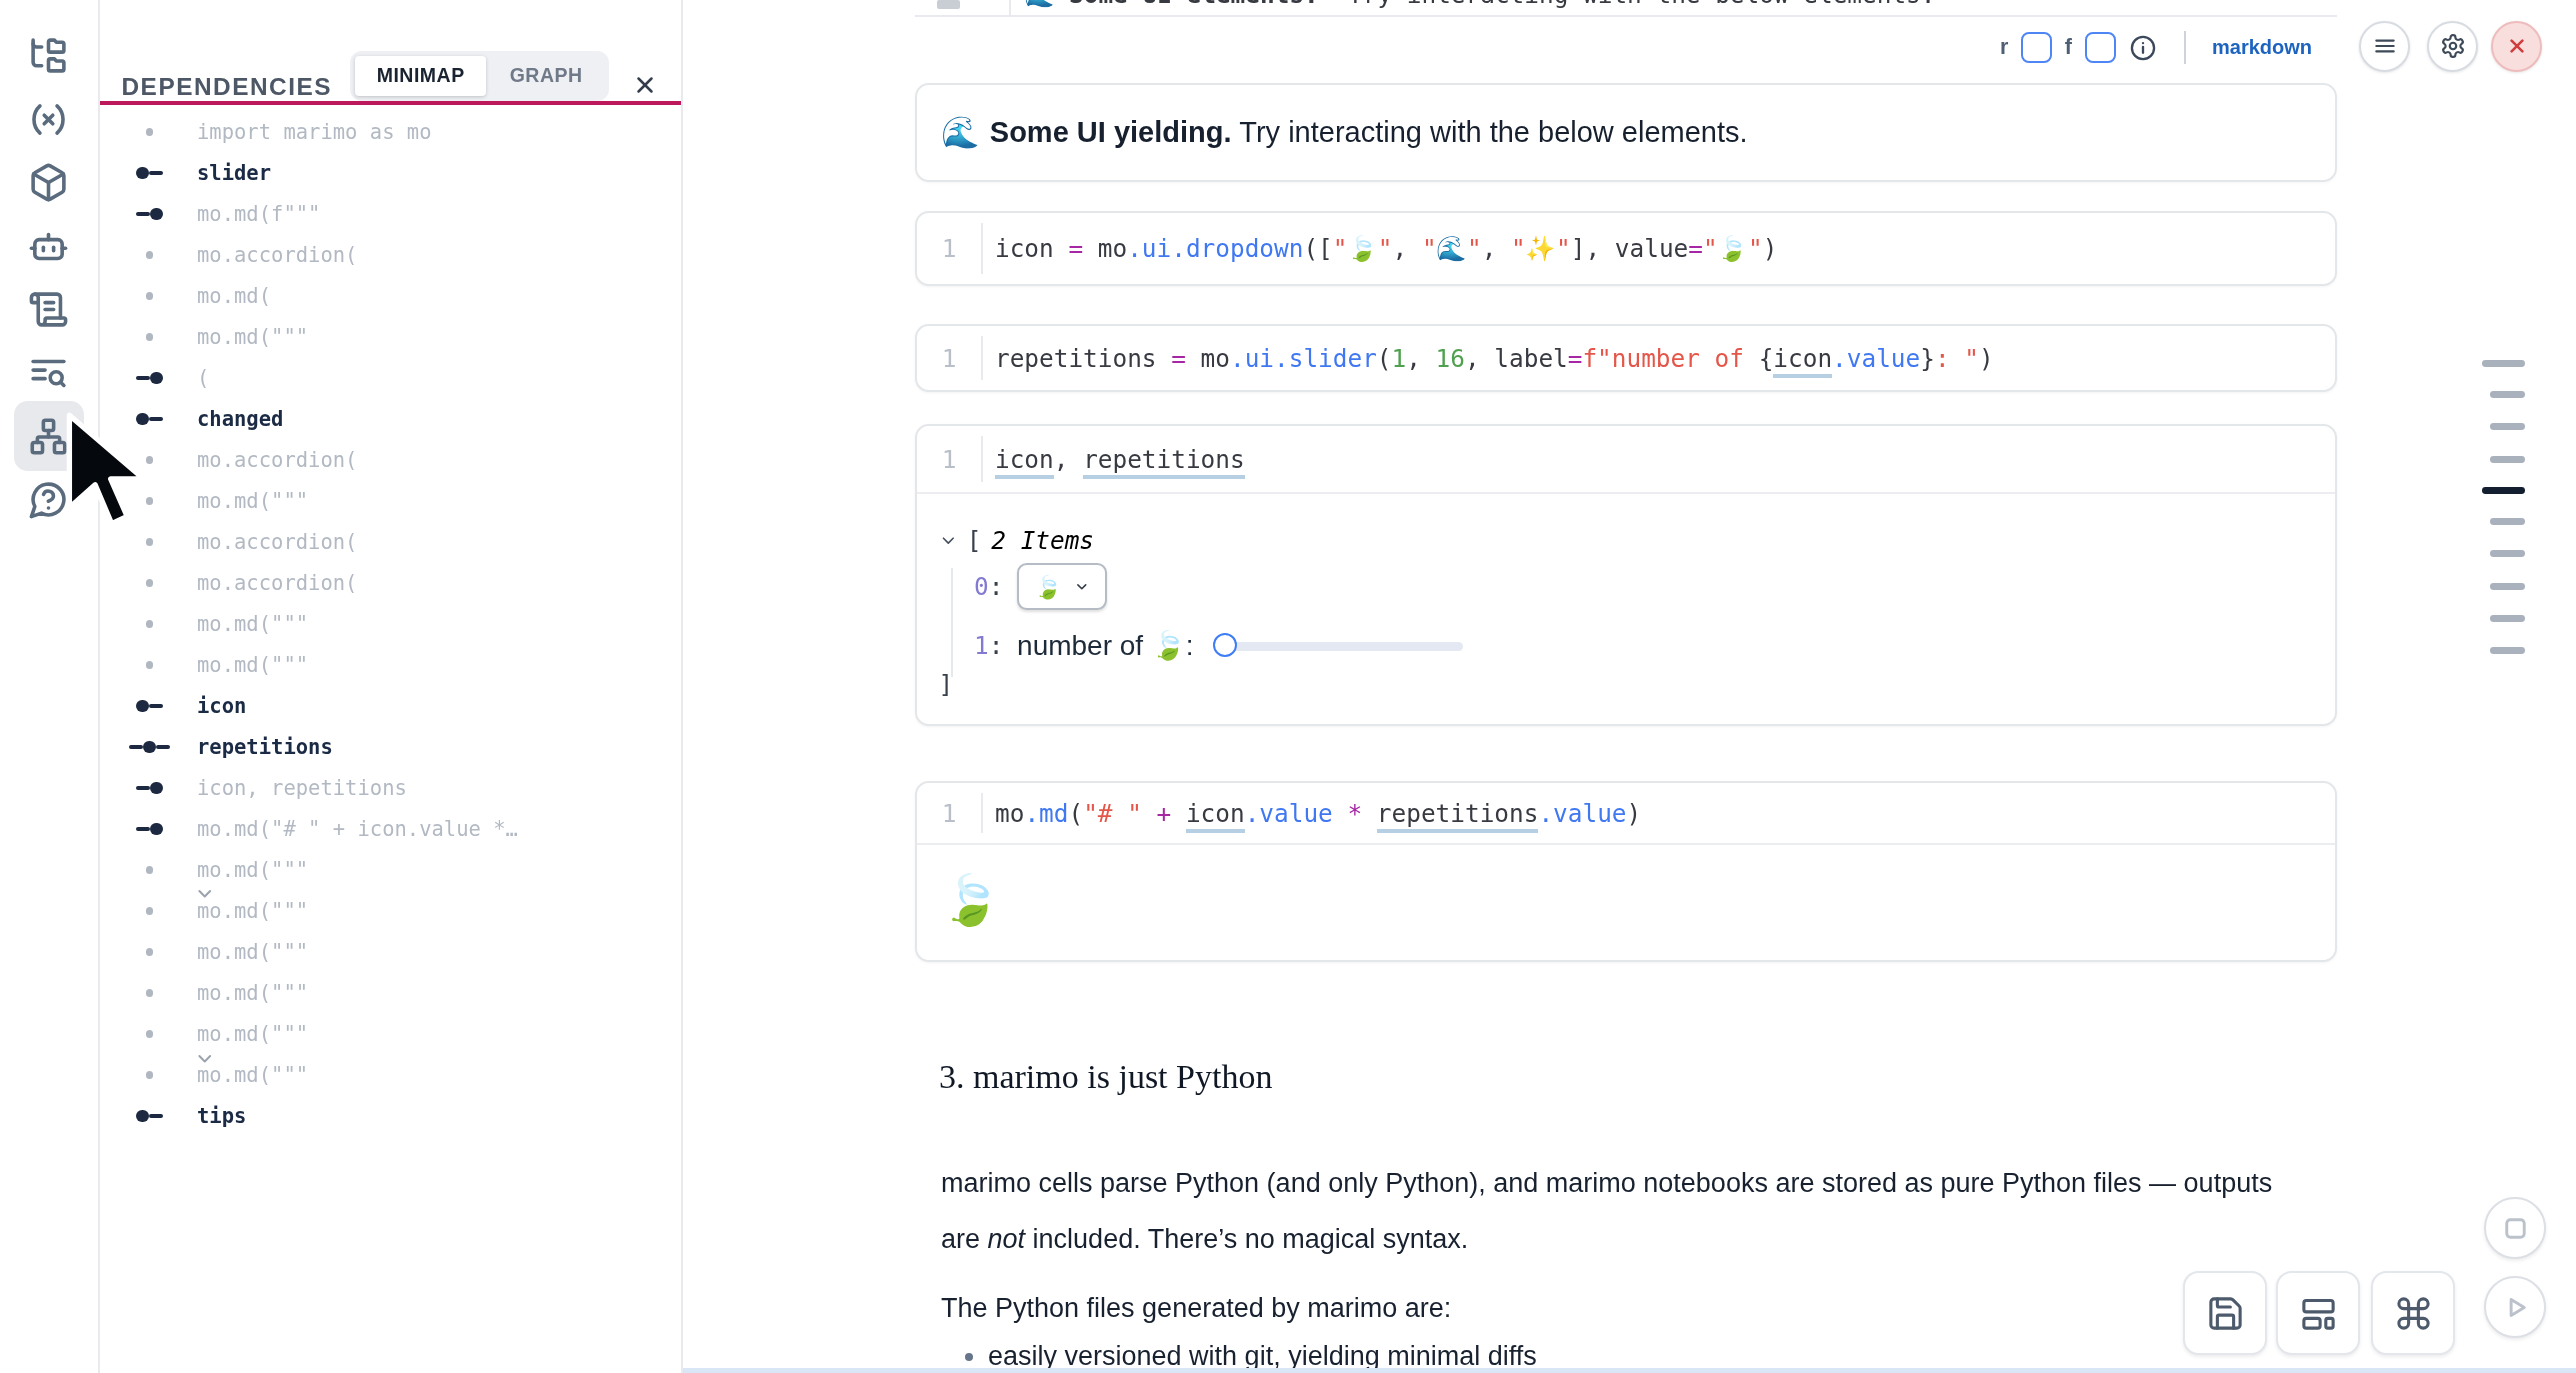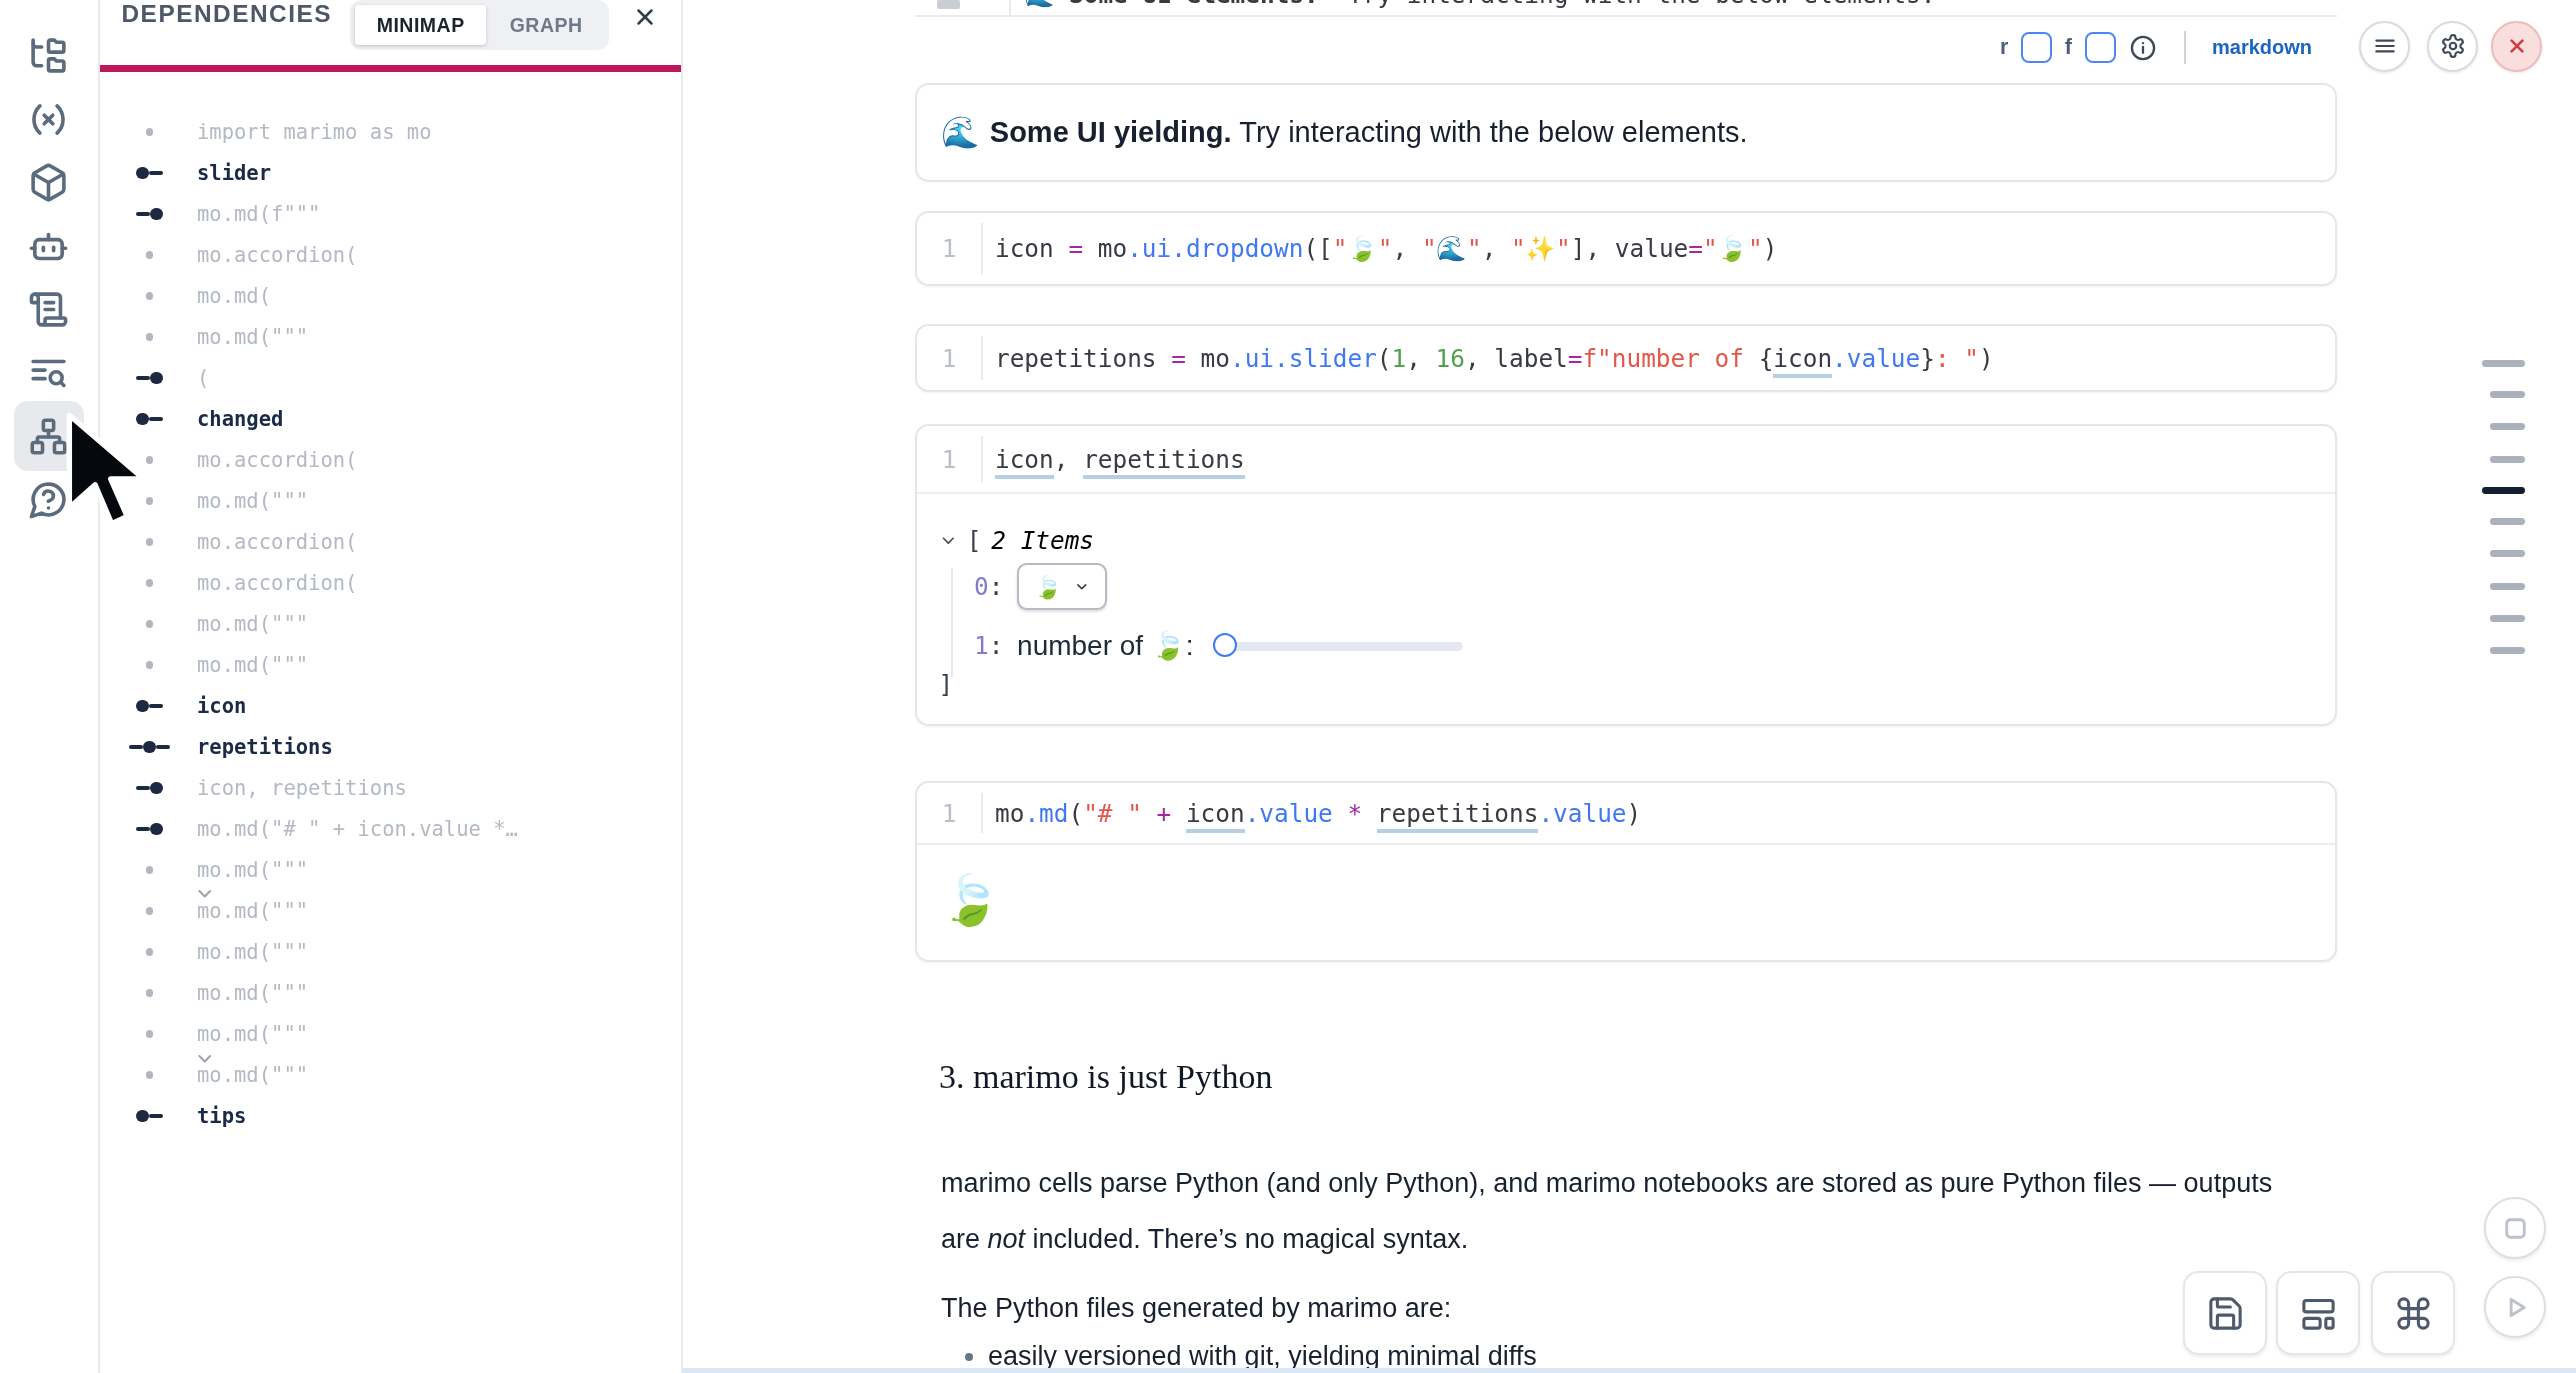--- a/index.html
+++ b/index.html
@@ -8,21 +8,21 @@
   
   .sidebar{position:absolute;left:0;top:0;width:98px;height:100%;background:#fff;}
   .side-btn{position:absolute;left:13.7px;width:70px;height:70px;border-radius:13.7px;
             display:flex;align-items:center;justify-content:center;}
   .side-btn.active{background:#e7e9ec;}
   .side-btn svg{width:41px;height:41px;stroke:#5b6b7e;fill:none;stroke-width:2.1;
                 stroke-linecap:round;stroke-linejoin:round;}
   
   .dep-panel{position:absolute;left:98px;top:0;width:585px;height:1374px;background:#fff;
              border-left:2px solid #e8eaee;border-right:2px solid #e8eaee;box-sizing:border-box;}
-  .dep-header{height:72px;border-bottom:7px solid #be185d;display:flex;align-items:flex-start;
+  .dep-header{height:105px;border-bottom:4px solid #be185d;display:flex;align-items:flex-end;
               padding:0 19.5px 0 21.5px;box-sizing:border-box;}
   .dep-title{font-size:24.4px;font-weight:700;letter-spacing:1.5px;color:#4d5766;}
   .tabs{margin-left:auto;background:#eef0f4;border-radius:11.7px;padding:4.9px;display:flex;gap:2px;}
   .tab{padding:8.8px 21.5px;border-radius:4px;font-size:19.5px;font-weight:700;letter-spacing:0.5px;
        color:#6f7987;cursor:pointer;}
   .tab.active{background:#fff;color:#1a2330;box-shadow:0 1px 3.9px rgba(0,0,0,.2);}
   .panel-close{margin-left:19.5px;width:33px;height:33px;display:flex;align-items:center;justify-content:center;cursor:pointer;}
   .panel-close svg{width:26px;height:26px;stroke:#333d4b;stroke-width:2.3;stroke-linecap:round;}
   .mm-list{position:absolute;left:0;right:0;top:88px;bottom:0;padding-top:23.4px;overflow:hidden;}
   .mm-row{height:41px;display:flex;align-items:center;padding-left:27px;cursor:pointer;}

